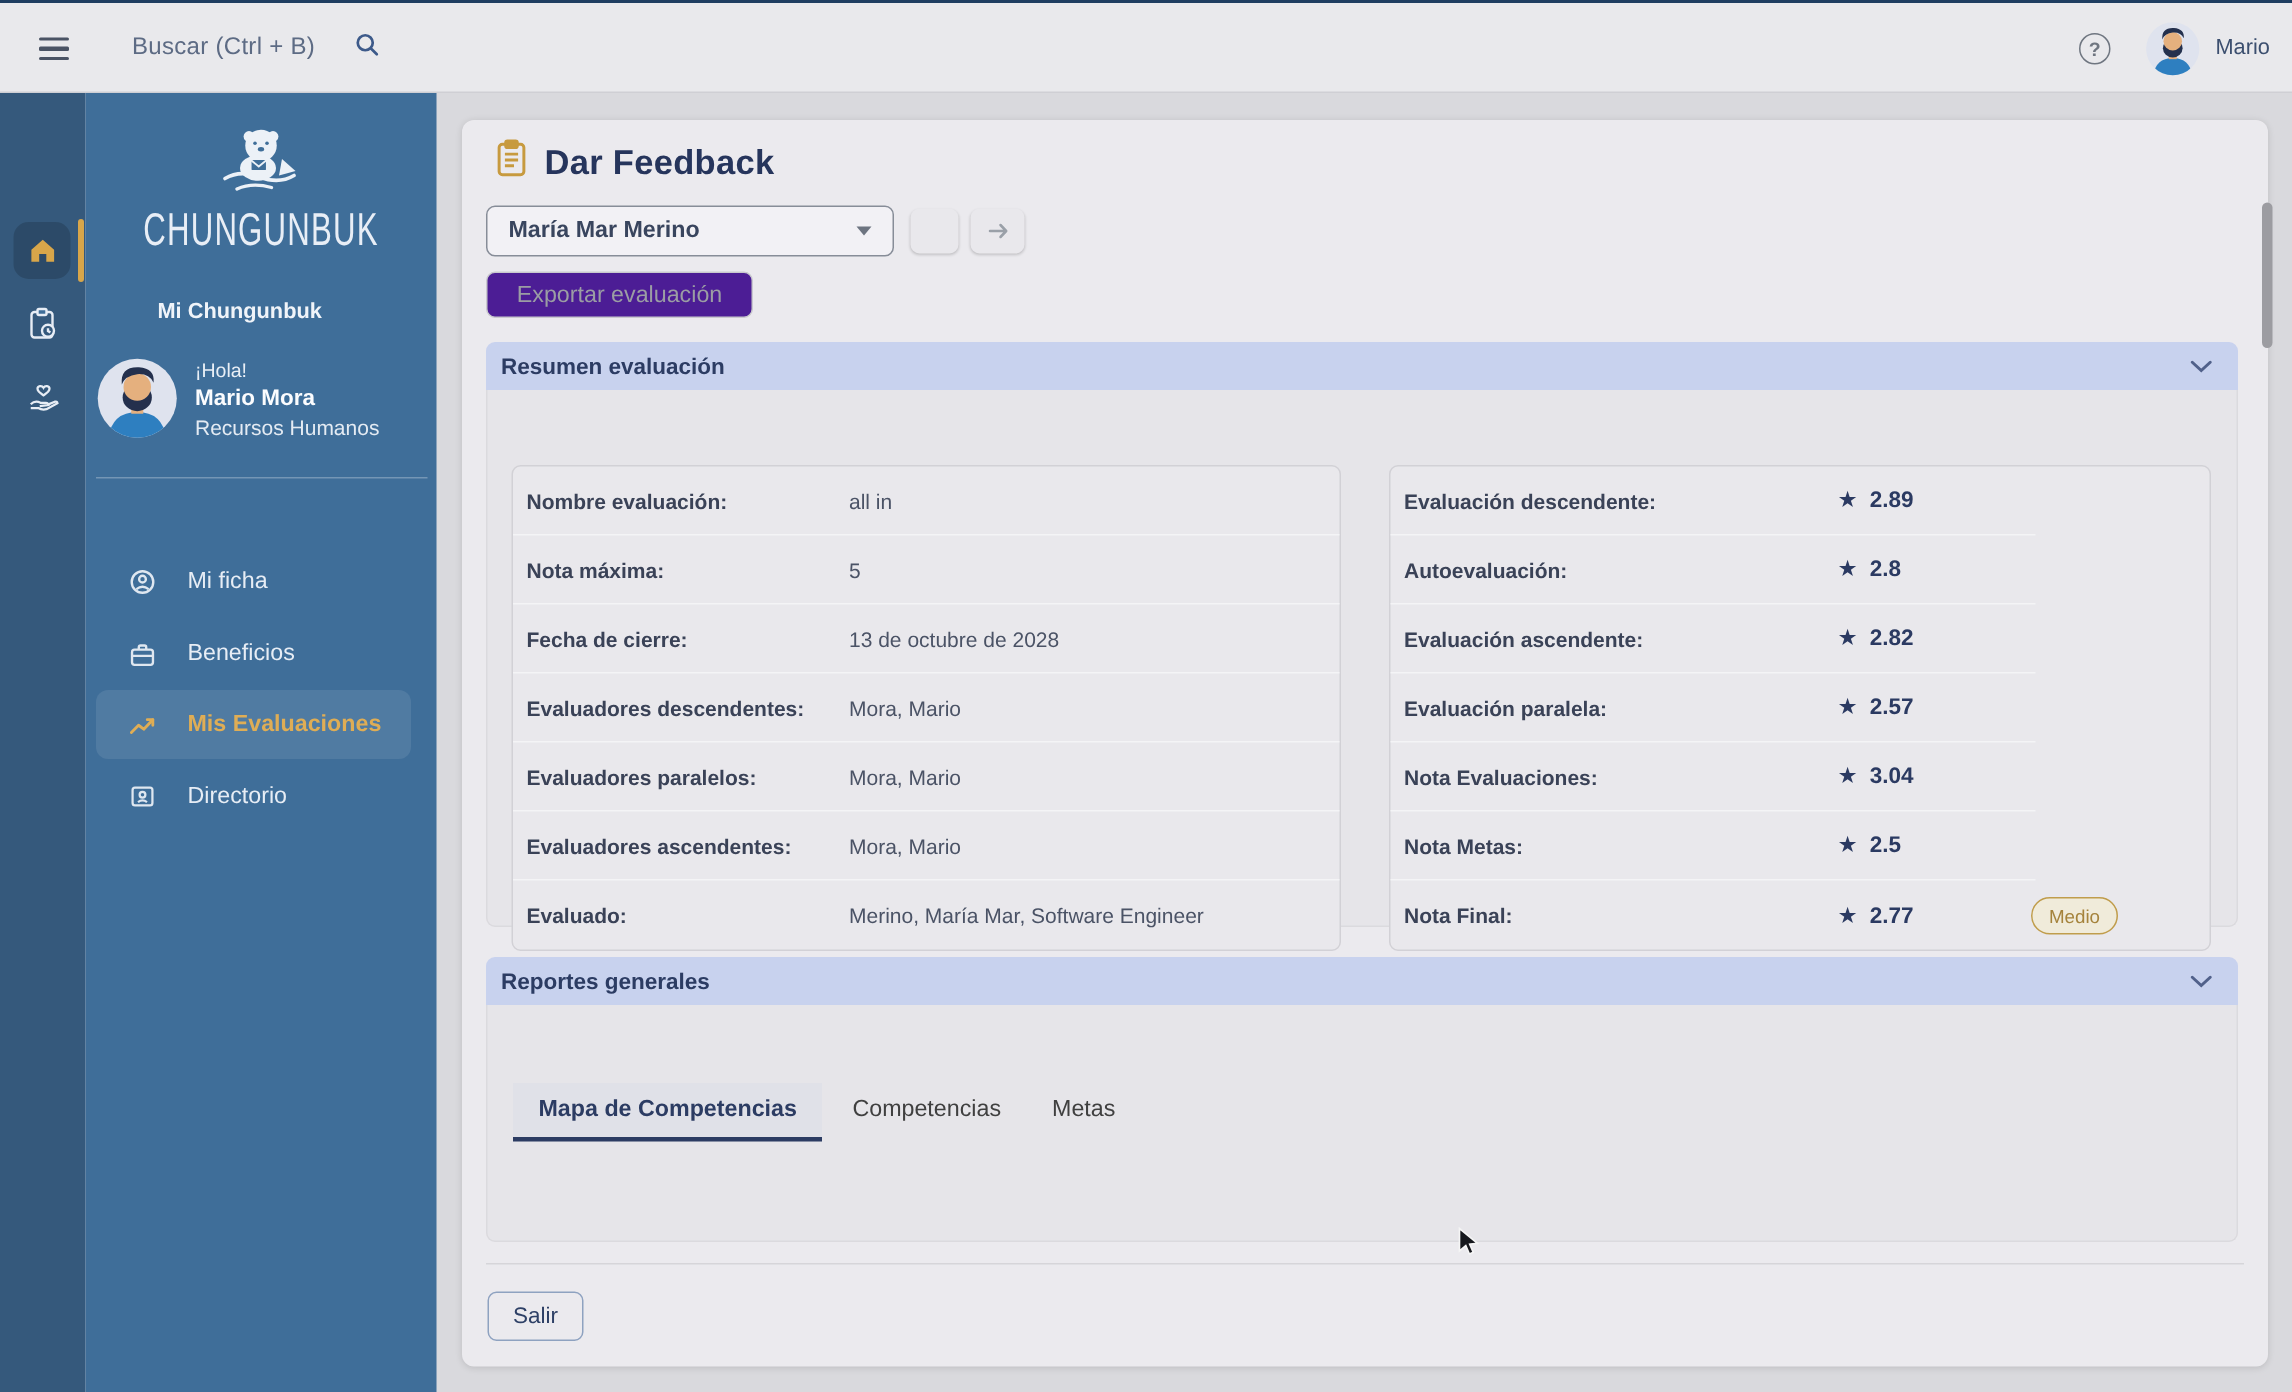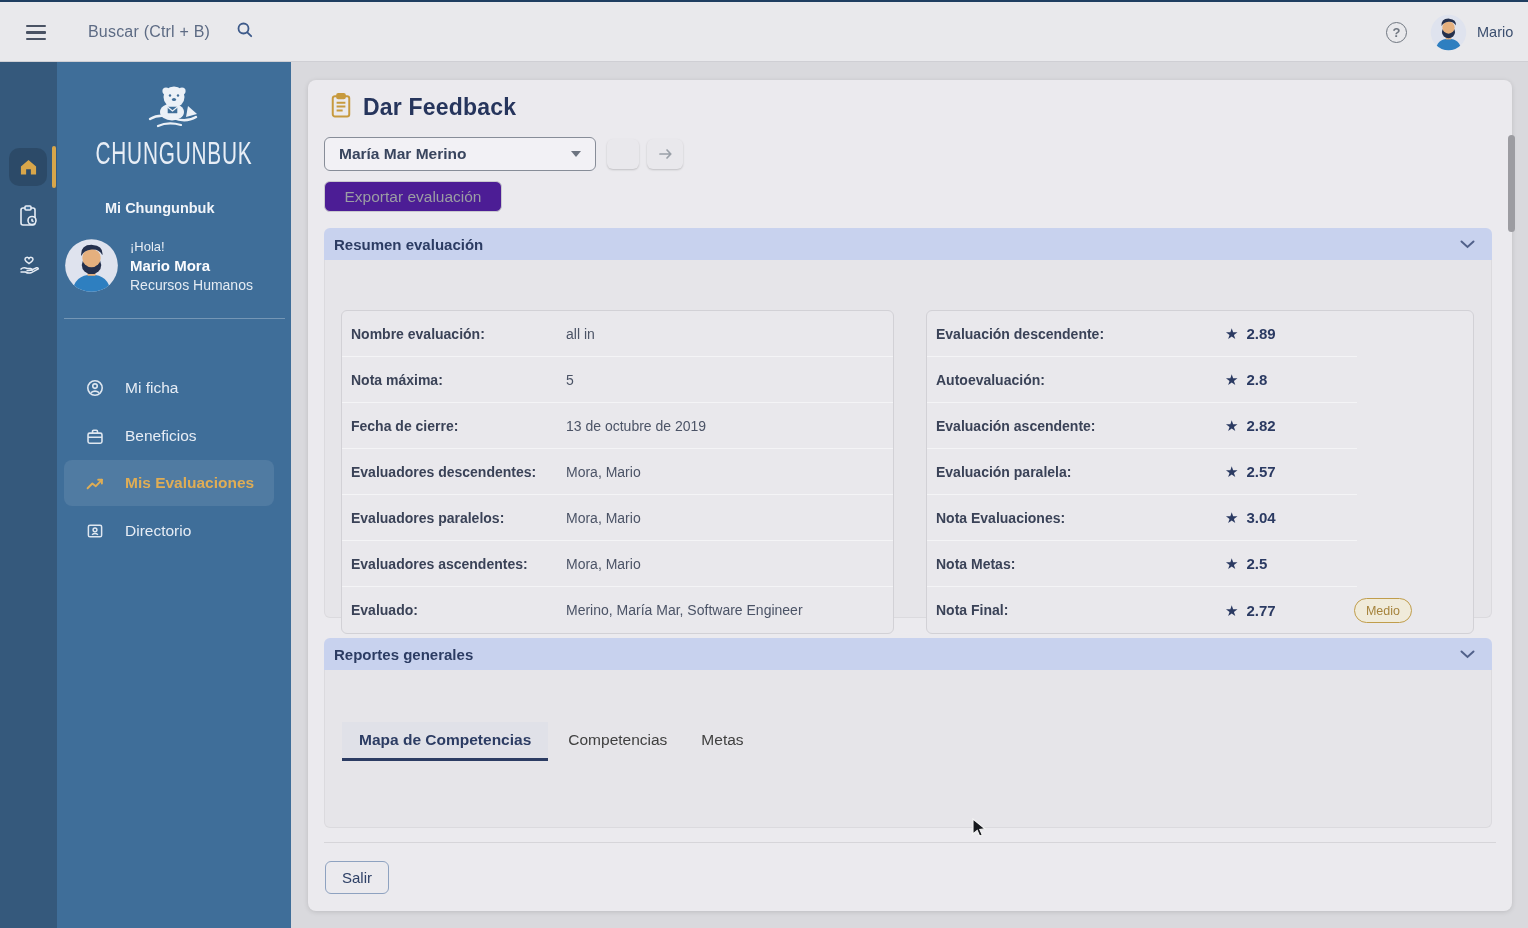--- a/index.html
+++ b/index.html
@@ -269,21 +269,21 @@
           <div class="t-row">
             <span class="t-label">Nombre evaluación:</span>
             <span class="t-val">all in</span>
           </div>
           <div class="t-row">
             <span class="t-label">Nota máxima:</span>
             <span class="t-val">5</span>
           </div>
           <div class="t-row">
             <span class="t-label">Fecha de cierre:</span>
-            <span class="t-val">13 de octubre de 2019</span>
+            <span class="t-val">13 de octubre de 2028</span>
           </div>
           <div class="t-row">
             <span class="t-label">Evaluadores descendentes:</span>
             <span class="t-val">Mora, Mario</span>
           </div>
           <div class="t-row">
             <span class="t-label">Evaluadores paralelos:</span>
             <span class="t-val">Mora, Mario</span>
           </div>
           <div class="t-row">

